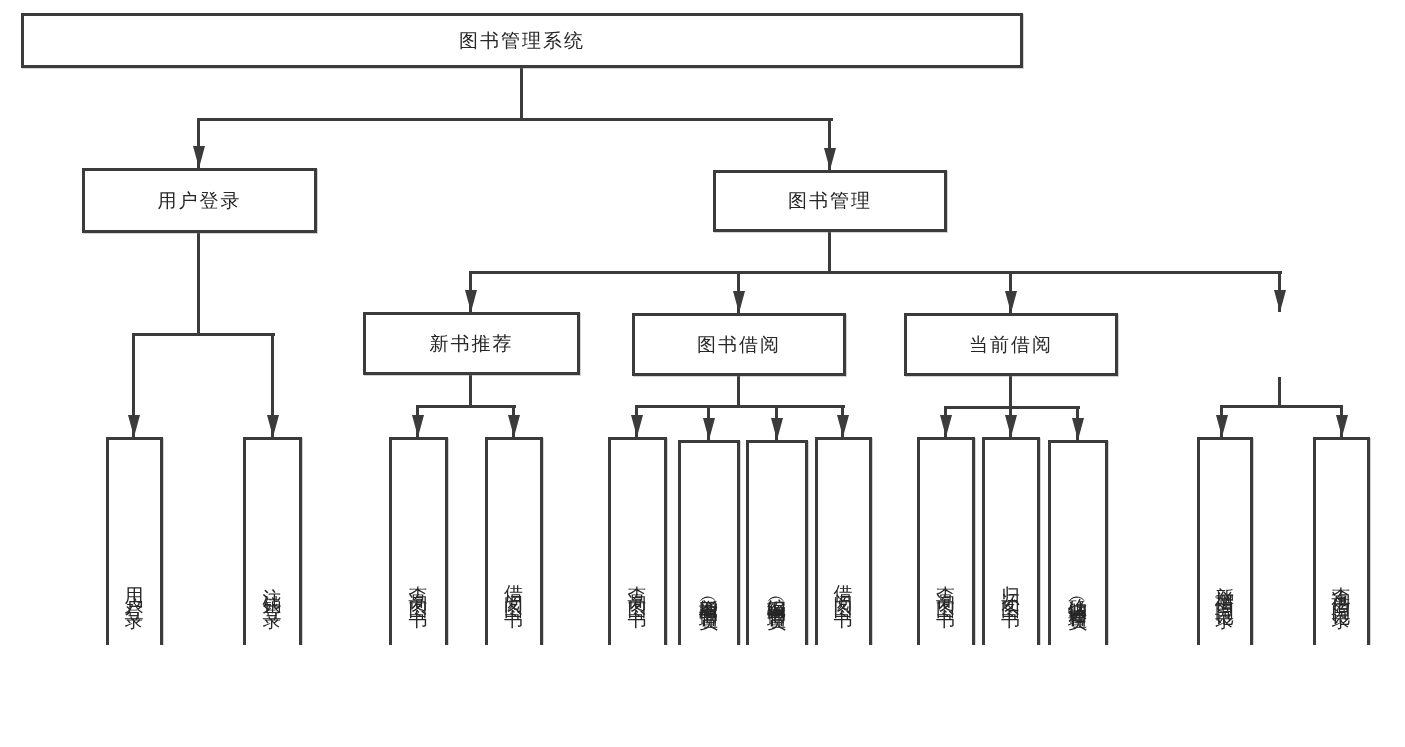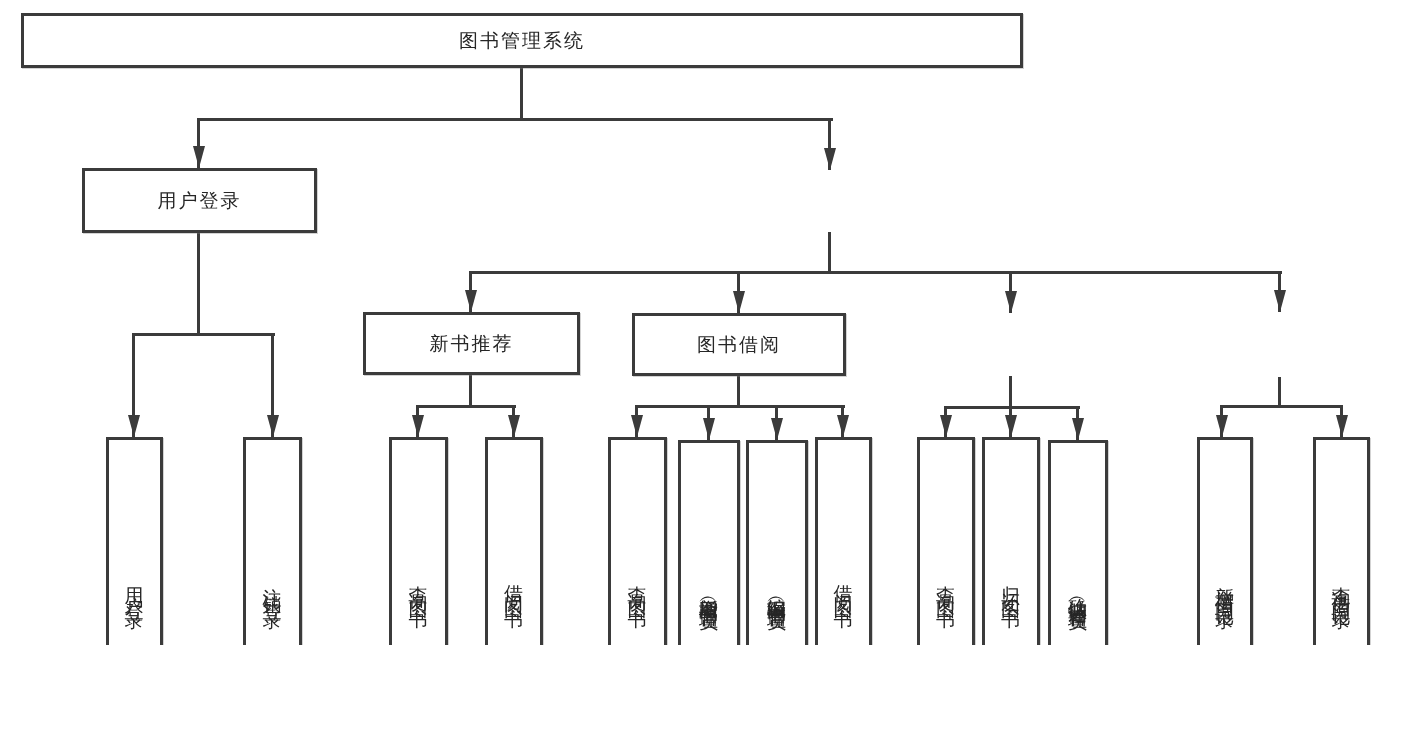--- a/index.html
+++ b/index.html
@@ -113,29 +113,35 @@
   <div class="arrow" style="left:1336px;top:415px;"></div>
 
   <div class="box hbox" style="left:21px;top:13px;width:1002px;height:55px;">
     <span>图书管理系统</span>
   </div>
 
   <div class="box hbox" style="left:82px;top:168px;width:235px;height:65px;">
     <span>用户登录</span>
   </div>
 
+  <div class="box hbox" style="left:713px;top:170px;width:234px;height:62px;">
+    <span>图书管理</span>
+  </div>
 
   <div class="box hbox" style="left:363px;top:312px;width:217px;height:63px;">
     <span>新书推荐</span>
   </div>
 
   <div class="box hbox" style="left:632px;top:313px;width:214px;height:63px;">
     <span>图书借阅</span>
   </div>
 
+  <div class="box hbox" style="left:904px;top:313px;width:214px;height:63px;">
+    <span>当前借阅</span>
+  </div>
 
 
   <div class="box vbox" style="left:106px;top:437px;width:57px;height:302px;">
     <span>用户登录</span>
   </div>
 
   <div class="box vbox" style="left:243px;top:437px;width:59px;height:302px;">
     <span>注销登录</span>
   </div>
 

